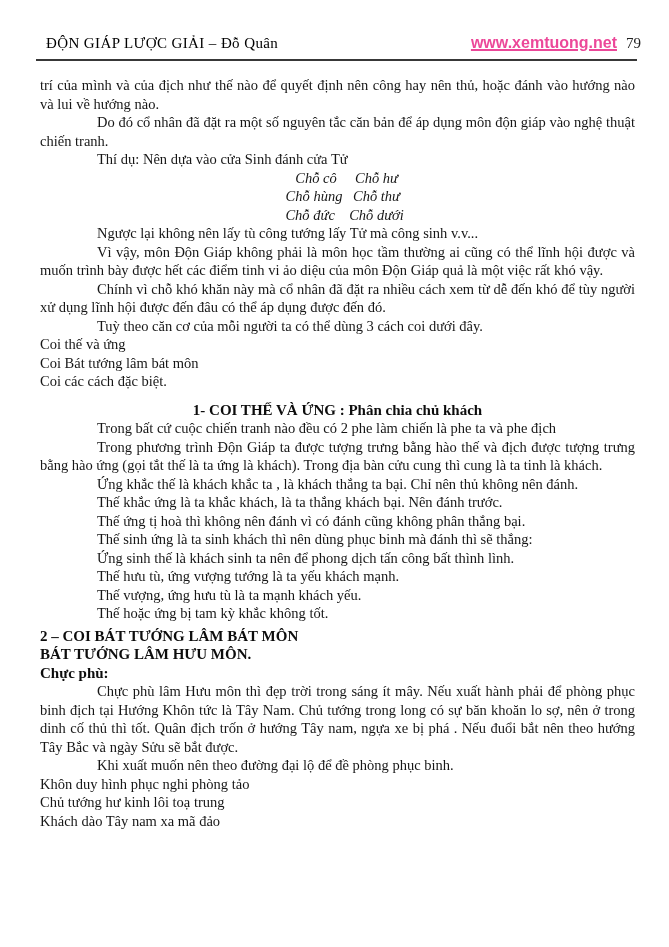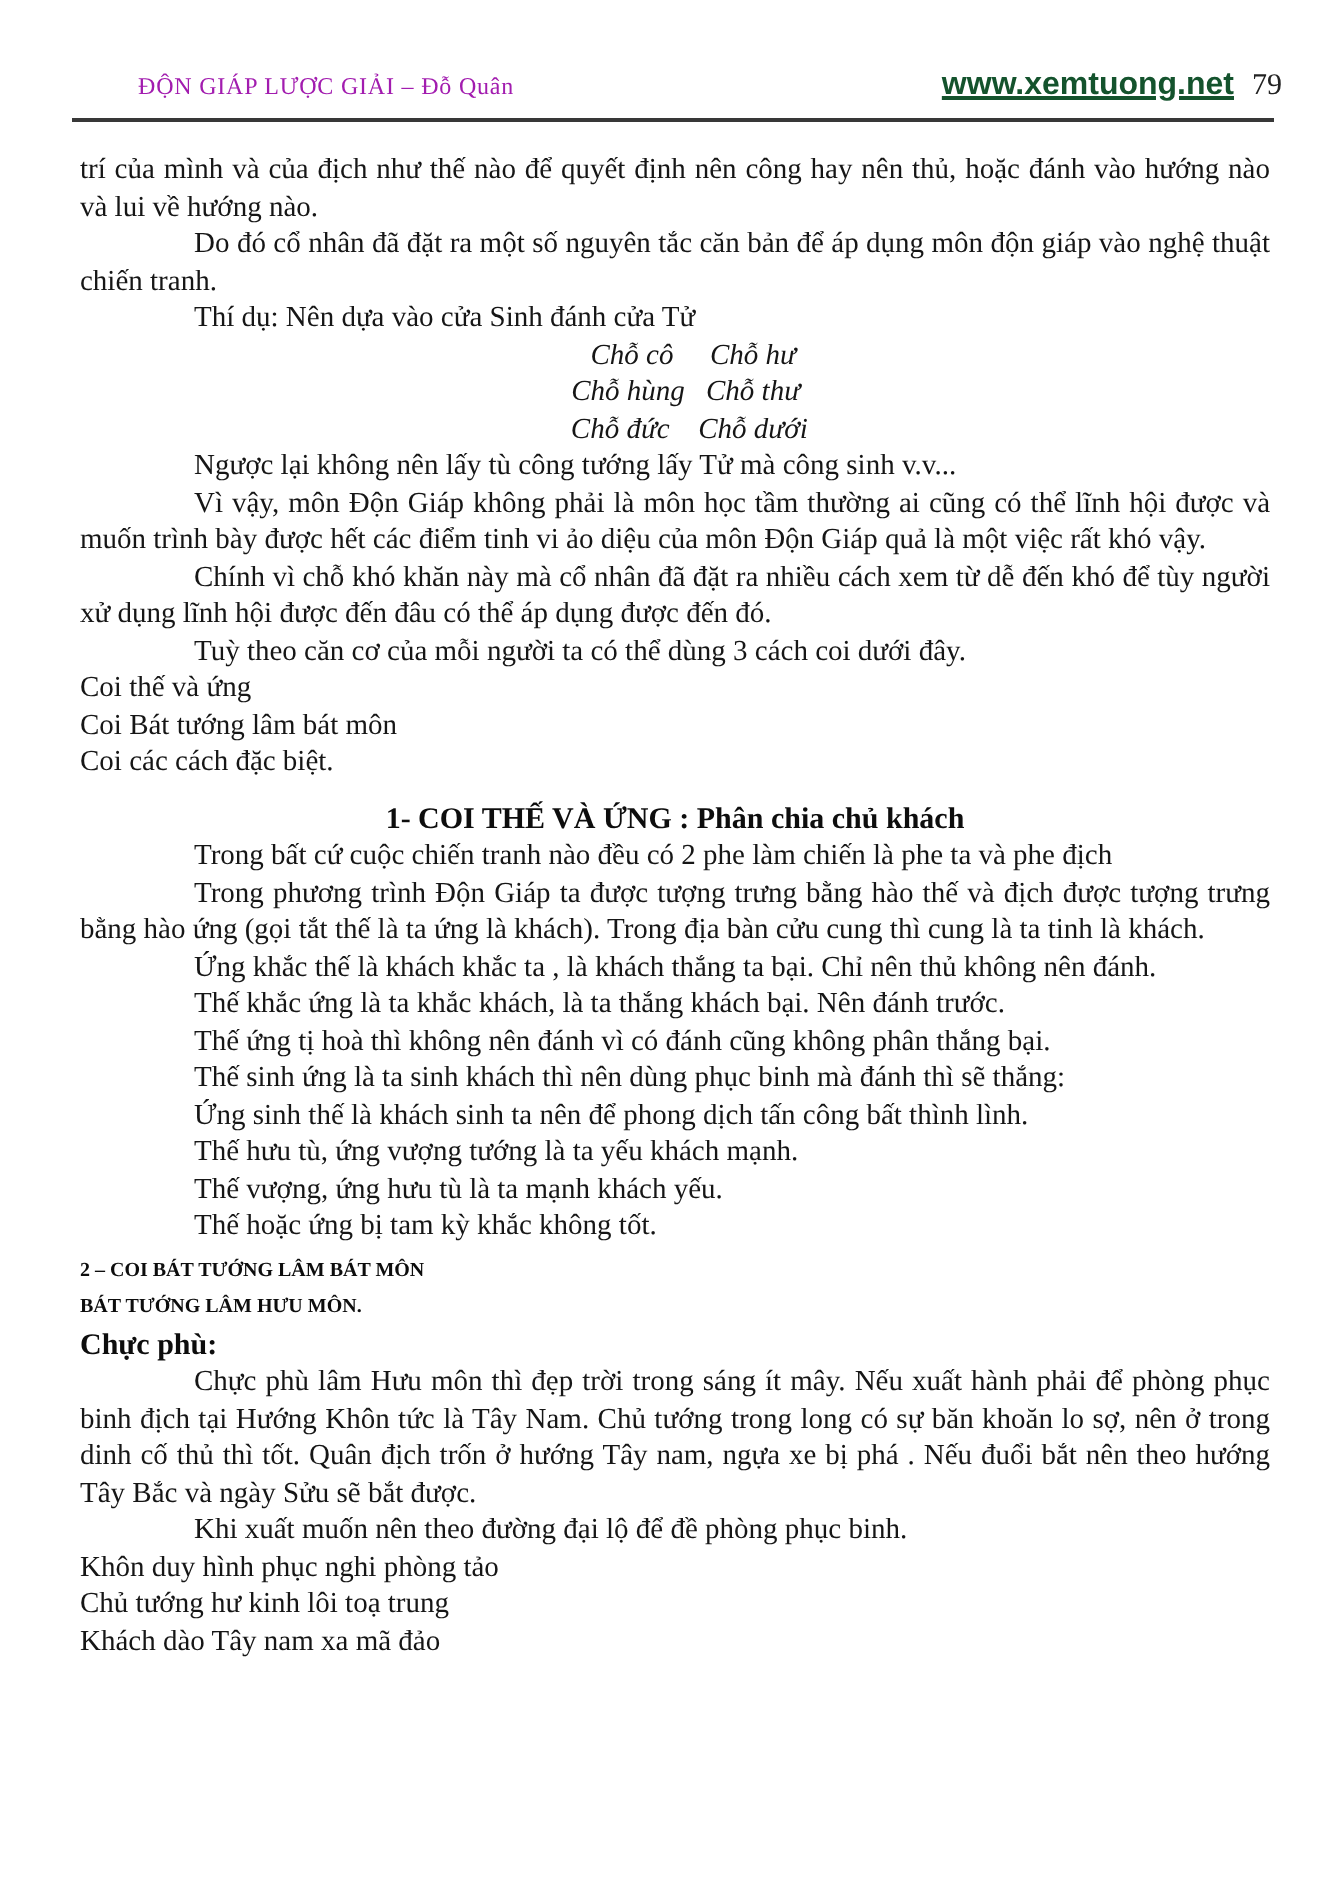--- a/index.html
+++ b/index.html
@@ -10,21 +10,21 @@
     background:#ffffff;
     overflow:hidden;
     font-family:"Liberation Serif","DejaVu Serif",serif;
     color:#161616;
   }
   .header-row{
     display:flex;justify-content:space-between;align-items:baseline;
     padding:34px 28px 0 46px;
   }
   .header-title{
-    font-size:12px;letter-spacing:.4px;color:#a21caf;white-space:nowrap;margin-left:23px;
+    font-size:15px;letter-spacing:.4px;color:#000000;white-space:nowrap;
   }
   .header-right{display:flex;align-items:baseline;gap:9px;}
   .website-link{
     font-family:"Liberation Sans","DejaVu Sans",sans-serif;
     font-weight:bold;font-size:16px;
     text-decoration:underline;
     text-decoration-thickness:2px;
     cursor:pointer;white-space:nowrap;
   }
   .page-number{font-size:15px;color:#222;}
@@ -40,38 +40,38 @@
   .content p{margin:0;}
   .indent{text-indent:57px;}
   .pair-row{text-align:center;margin-left:195px;font-style:italic;}
   .pair-left{display:inline-block;width:78px;}
   .method-item{text-align:left;margin-left:185px;}
   .sec1-heading{
     text-align:center;font-weight:bold;font-size:15px;
     margin-top:10px !important;color:#0d0d0d;
   }
   .sec2-heading{
-    font-weight:bold;font-size:10px;text-align:left;
+    font-weight:bold;font-size:15px;text-align:left;
     margin-left:57px;color:#0d0d0d;
   }
   .sec2-heading.first{margin-top:4px !important;}
   .subheading{font-weight:bold;text-align:left;font-size:15px;color:#0d0d0d;}
   .nv-row{text-align:left;}
   .nv-label{display:inline-block;width:100px;}
   .poem-line{text-align:left;margin-left:100px;}
 </style>
 </head>
 <body>
 
 <div class="page">
 
   <div class="header-row">
     <span class="header-title">ĐỘN GIÁP LƯỢC GIẢI – Đỗ Quân</span>
     <span class="header-right">
-      <a class="website-link" style="color:#14532d">www.xemtuong.net</a>
+      <a class="website-link" style="color:#ec4899">www.xemtuong.net</a>
       <span class="page-number">79</span>
     </span>
   </div>
 
   <hr class="header-rule">
 
   <div class="content">
 
     <p>trí của mình và của địch như thế nào để quyết định nên công hay nên thủ, hoặc  đánh vào hướng nào và lui về hướng nào.</p>
     <p class="indent">Do đó cổ nhân đã đặt ra một số nguyên tắc căn bản để áp dụng môn độn giáp vào nghệ thuật chiến tranh.</p>

